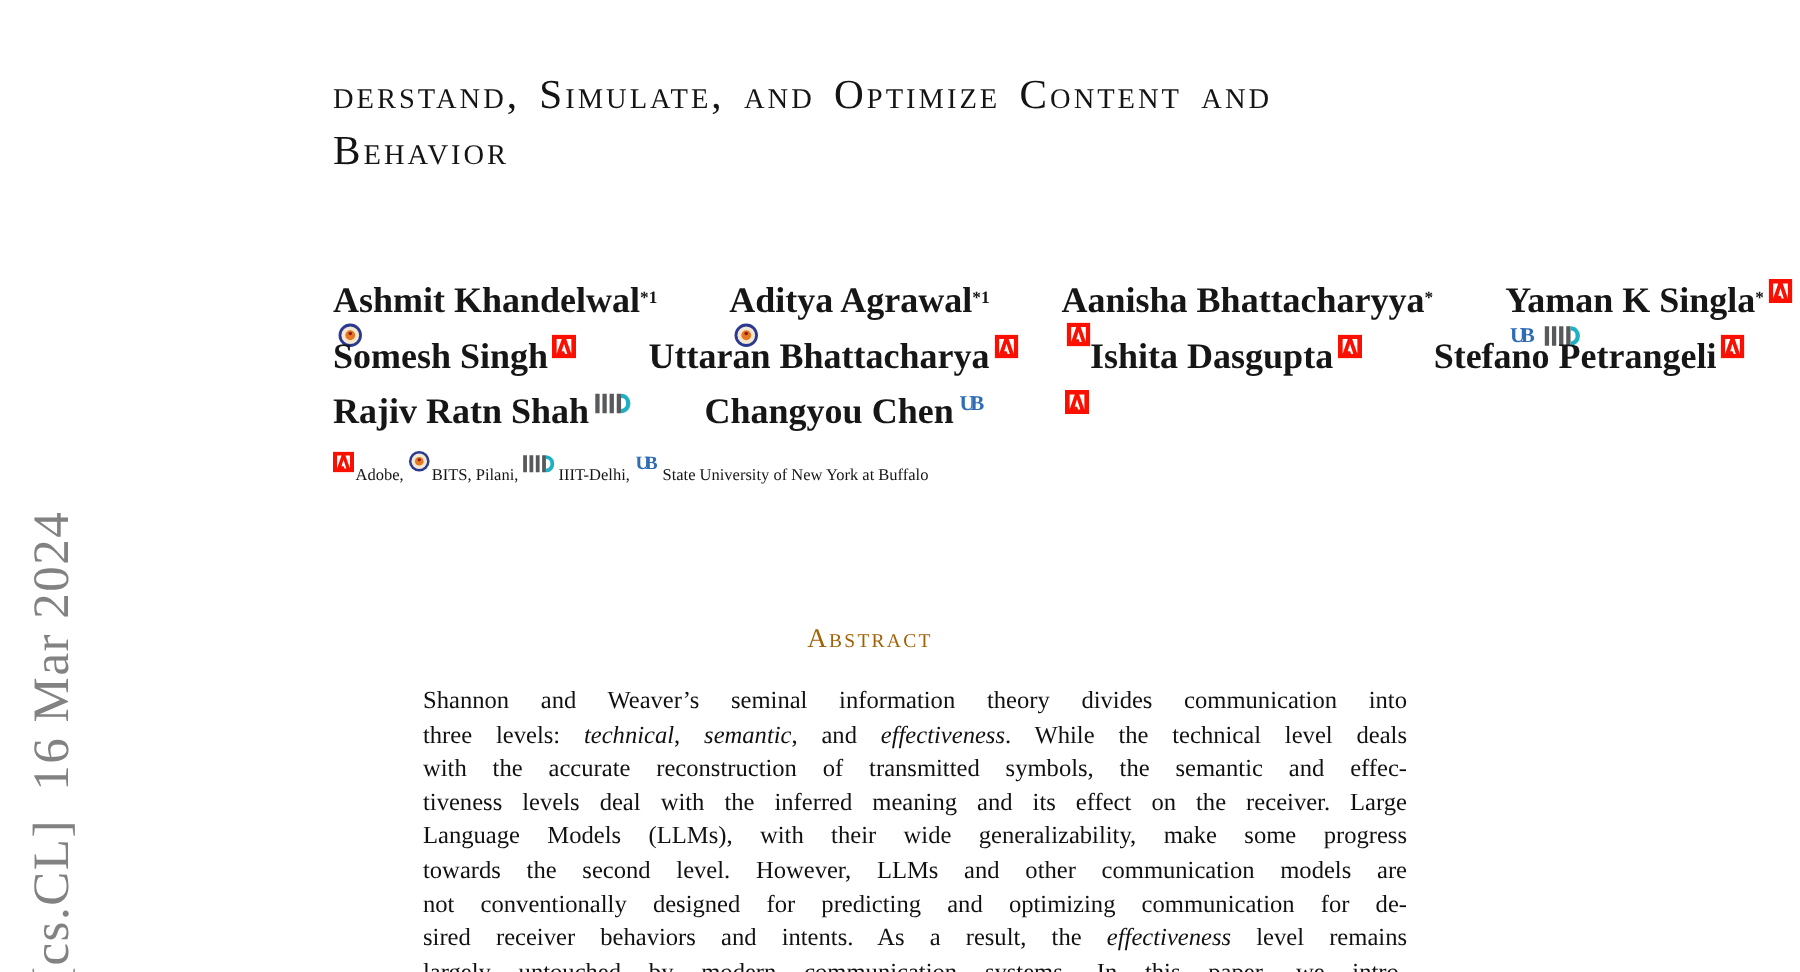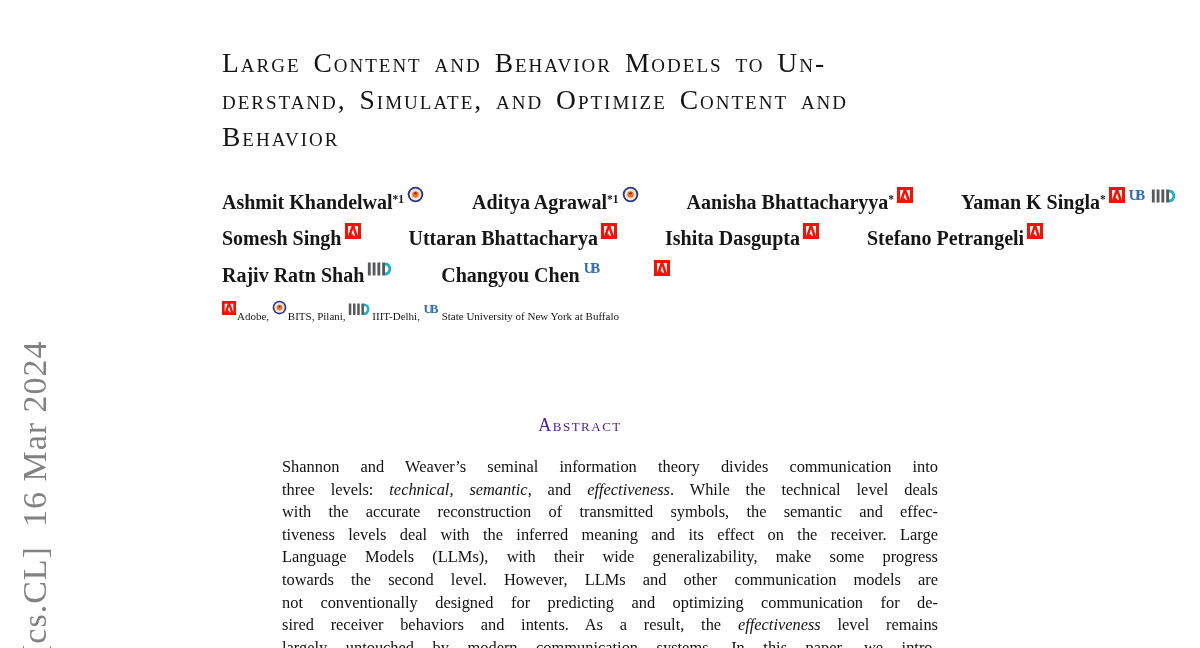--- a/index.html
+++ b/index.html
@@ -39,21 +39,21 @@
   }
 
   
   .authors-block { position: absolute; left: 222px; top: 186px; }
   .author-line {
     display: flex;
     gap: 48px;
     align-items: baseline;
     height: 37px;
   }
-  .author-name { font-weight: bold; font-size: 20px; white-space: nowrap; }
+  .author-name { font-weight: bold; font-size: 24px; white-space: nowrap; }
   .author-sup  { font-weight: bold; font-size: 11.5px; }
 
   .logo { display: inline-block; margin-left: 3px; }
   .logo svg { vertical-align: 6px; }
   .logo-adobe svg { width: 16px; height: 16px; }
   .logo-bits  svg { width: 17px; height: 17px; }
   .logo-ub    svg { width: 20px; height: 16px; }
   .logo-iiitd svg { width: 26px; height: 14px; }
 
   
@@ -72,21 +72,21 @@
 
   
   .abstract-heading {
     position: absolute;
     left: 222px; top: 415px;
     width: 716px;
     text-align: center;
     font-variant: small-caps;
     font-size: 18px;
     letter-spacing: 1.5px;
-    color: #4c1d95;
+    color: #a16207;
   }
   .abstract-body {
     position: absolute;
     left: 282px; top: 456px;
     width: 656px;
     font-size: 16.4px;
     line-height: 22.6px;
     color: #111;
   }
   .abs-line {
@@ -124,21 +124,20 @@
         <rect x="17.5" y="4.5" width="3.3" height="15"></rect>
       </g>
       <path d="M20.8 6.2c7.4 0 7.4 11.6 0 11.6" fill="none" stroke="#1EB0C4" stroke-width="3.3"></path>
     </symbol>
   </defs>
 </svg>
 
 <div class="arxiv-stamp">[cs.CL]  16 Mar 2024</div>
 
 <div class="paper-title">
-  <div>Large Content and Behavior Models to Un-</div>
   <div>derstand, Simulate, and Optimize Content and</div>
   <div>Behavior</div>
 </div>
 
 <div class="authors-block">
     <div class="author-line">
       <span><span class="author-name">Ashmit Khandelwal</span><sup class="author-sup">*1</sup><span class="logo logo-bits"><svg>
             <use href="#sym-bits"></use>
           </svg></span></span>
       <span><span class="author-name">Aditya Agrawal</span><sup class="author-sup">*1</sup><span class="logo logo-bits"><svg>

